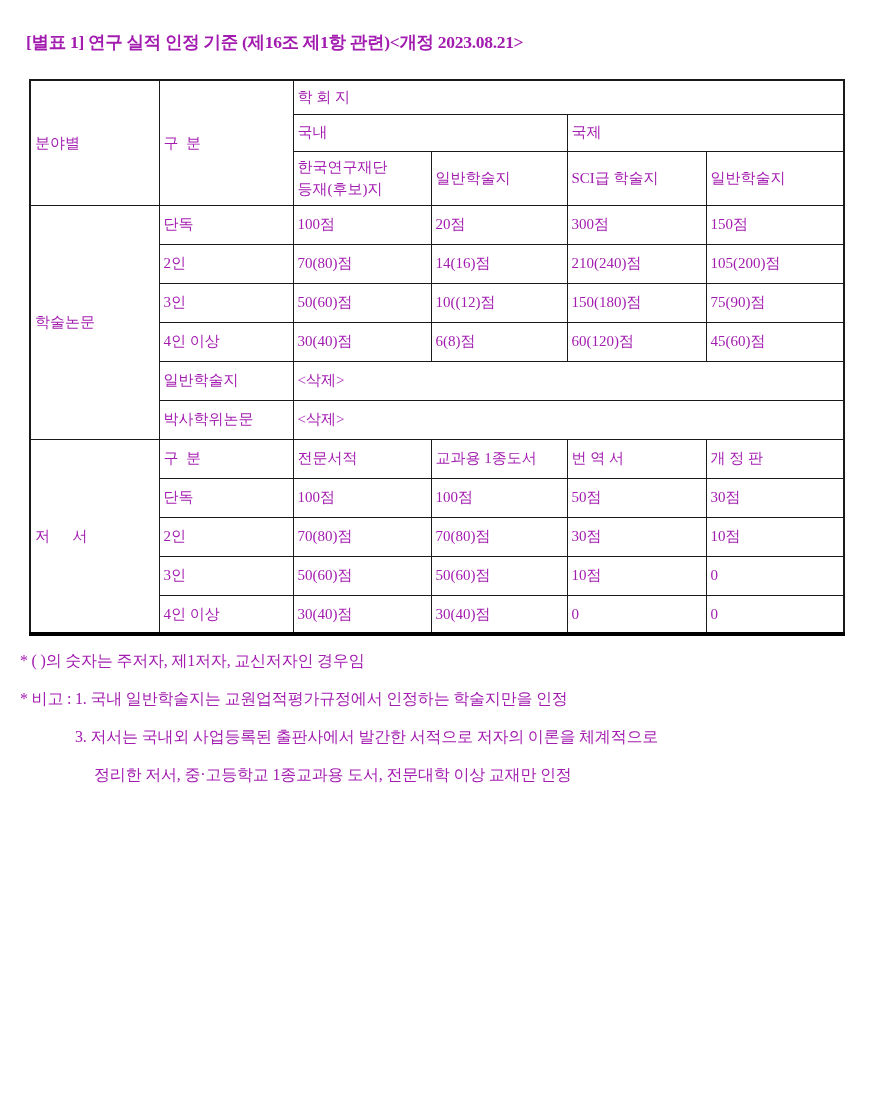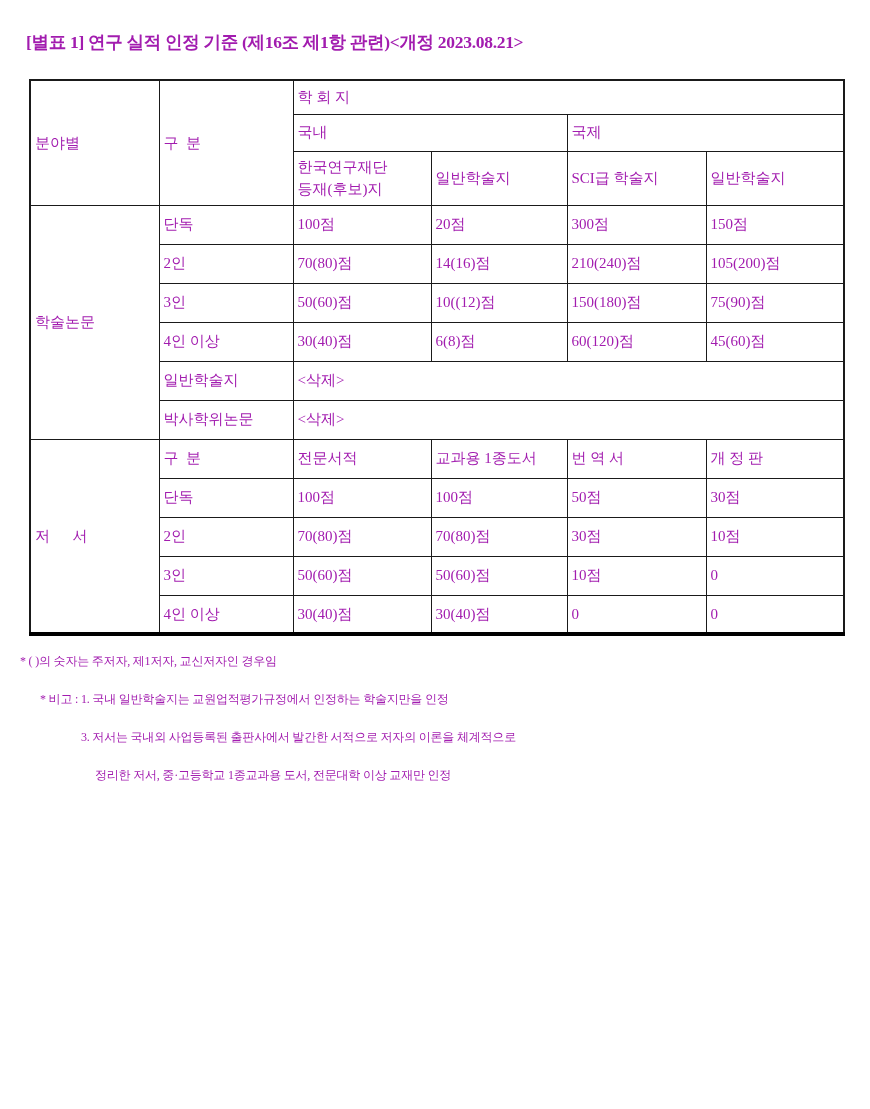--- a/index.html
+++ b/index.html
@@ -41,26 +41,26 @@
     overflow: hidden;
   }
   tr.hr1 { height: 34px; }
   tr.hr2 { height: 37px; }
   tr.hr3 { height: 49px; }
   tr.brow { height: 39px; }
   .footnotes {
     position: absolute;
     left: 20px;
     top: 642px;
-    font-size: 12px;
+    font-size: 16px;
     letter-spacing: -0.2px;
   }
   .fn-line { line-height: 38px; white-space: pre; }
   .remark-row { display: flex; align-items: flex-start; }
-  .remark-prefix { line-height: 38px; white-space: pre; margin-left: 20px; }
+  .remark-prefix { line-height: 38px; white-space: pre; }
   .fn-item { line-height: 38px; white-space: pre; }
 </style>
 </head>
 <body>
 
 <div class="page">
 
   <div class="doc-title">[별표 1] 연구 실적 인정 기준 (제16조 제1항 관련)&lt;개정 2023.08.21&gt;</div>
 
   <table class="credit-table">

